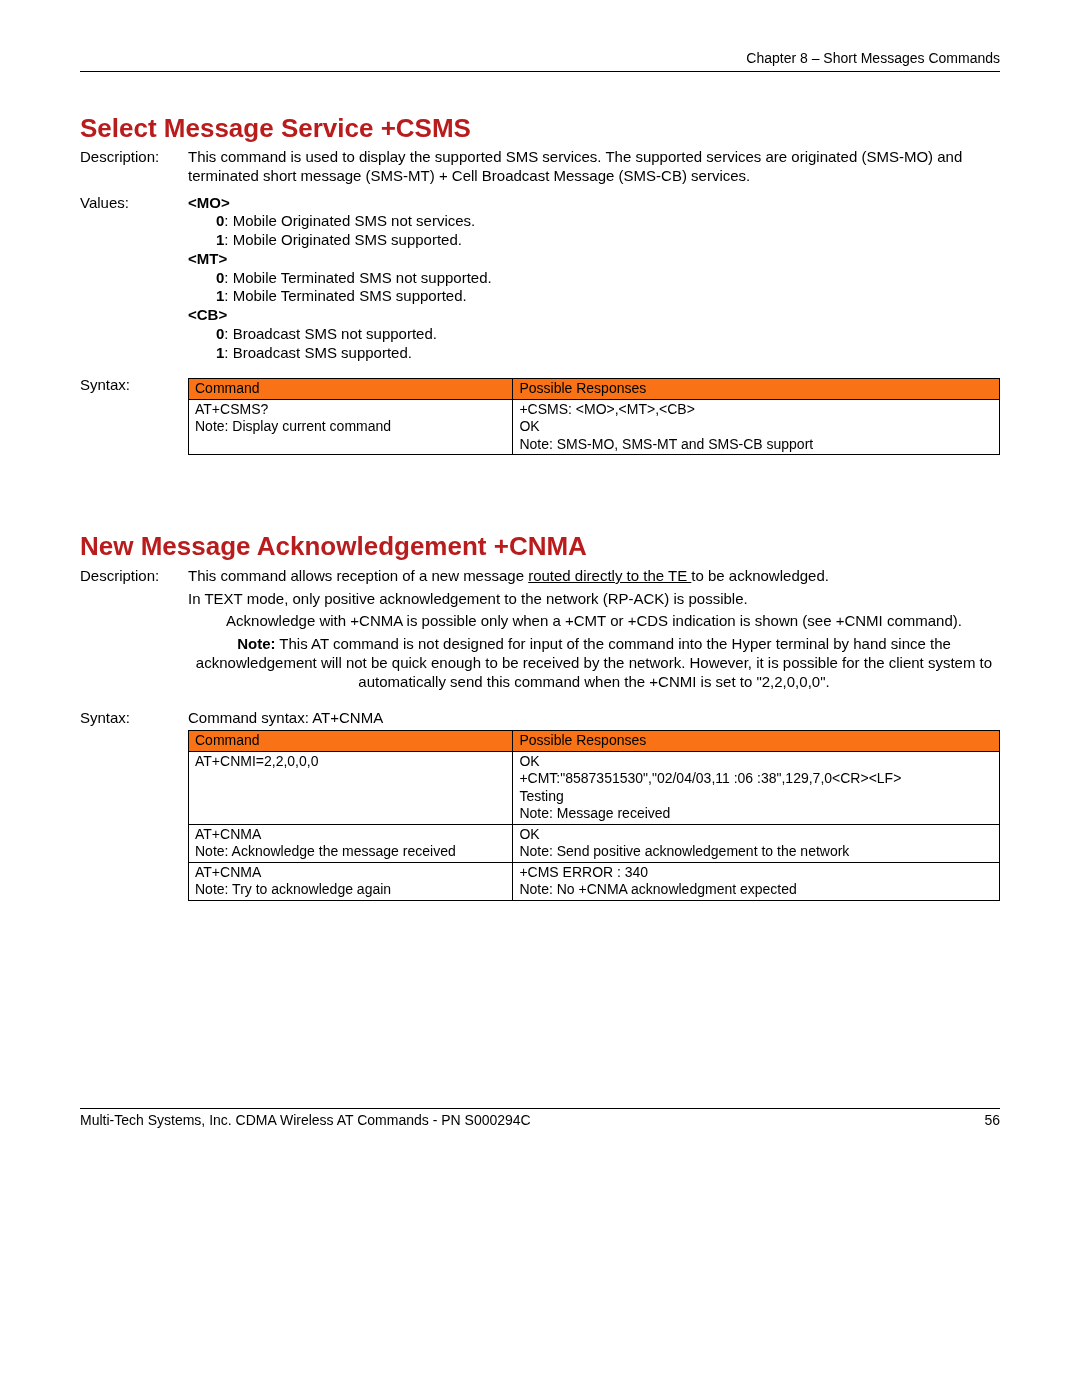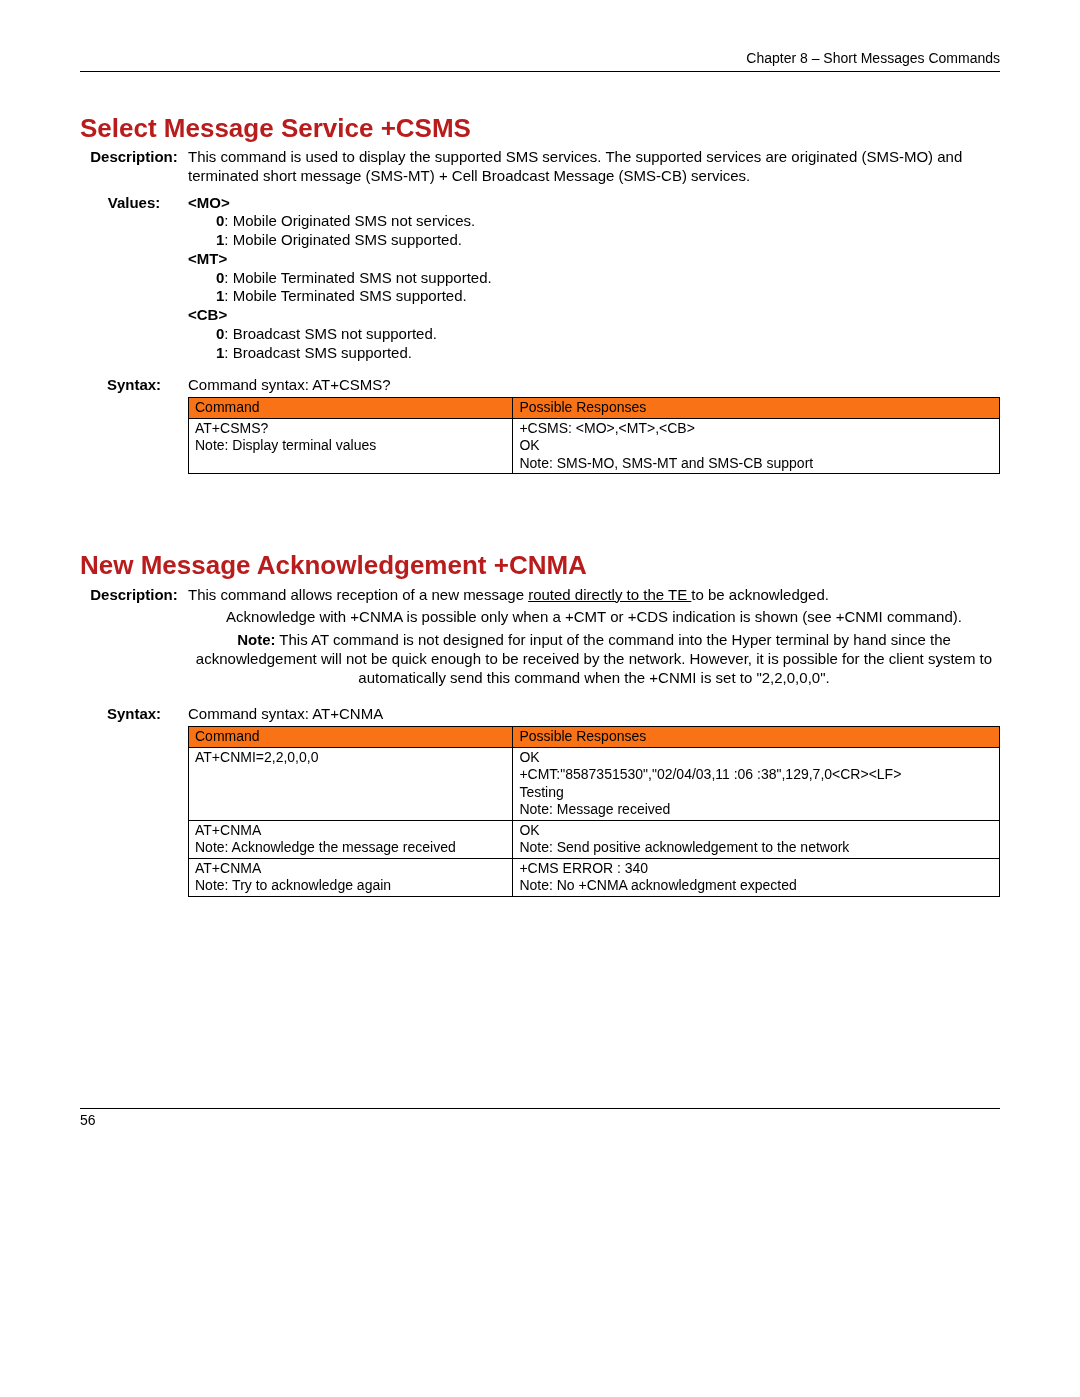--- a/index.html
+++ b/index.html
@@ -31,23 +31,22 @@
     font-weight: bold;
     margin: 20px 0 4px 0;
   }
   .row {
     display: flex;
     margin: 0;
   }
   .label-col {
     width: 108px;
     flex-shrink: 0;
-    font-weight: bold;
+    font-weight: normal;
     font-size: 15px;
-    text-align: center;
   }
   .content-col {
     flex: 1;
     font-size: 15px;
   }
   .content-col p { margin: 0 0 4px 0; }
   .b { font-weight: bold; }
   .values-block { margin-top: 8px; }
   .values-indent { padding-left: 28px; }
   .syntax-table {
@@ -107,51 +106,51 @@
       <div class="values-indent"><span class="b">1</span><span>: Mobile Terminated SMS supported.</span></div>
       <div class="b">&lt;CB&gt;</div>
       <div class="values-indent"><span class="b">0</span><span>: Broadcast SMS not supported.</span></div>
       <div class="values-indent"><span class="b">1</span><span>: Broadcast SMS supported.</span></div>
     </div>
   </div>
 
   <div class="row" style="margin-top:14px;">
     <div class="label-col">Syntax:</div>
     <div class="content-col">
-      <div>Command syntax: AT+CSMS?</div>
       <table class="syntax-table">
         <tbody>
             <tr>
           <th style="width:40%">Command</th>
           <th>Possible Responses</th>
         </tr>
         <tr>
           <td>
             <div>AT+CSMS?</div>
-            <div>Note: Display terminal values</div>
+            <div>Note: Display current command</div>
           </td>
           <td>
             <div>+CSMS: &lt;MO&gt;,&lt;MT&gt;,&lt;CB&gt;</div>
             <div>OK</div>
             <div>Note: SMS-MO, SMS-MT and SMS-CB support</div>
           </td>
         </tr>
       </tbody>
         </table>
     </div>
   </div>
 
   <div class="section-gap"></div>
 
   <h1 class="section-title">New Message Acknowledgement  +CNMA</h1>
 
   <div class="row">
     <div class="label-col">Description:</div>
     <div class="content-col">
       <p><span>This command allows reception of a new message </span><span class="underline">routed directly to the TE </span><span>to be acknowledged.</span></p>
+      <p>In TEXT mode, only positive acknowledgement to the network (RP-ACK) is possible.</p>
       <p class="para-space">Acknowledge with +CNMA is possible only when a +CMT or +CDS indication is shown (see +CNMI command).</p>
       <p class="para-space"><span class="b">Note:</span><span> This AT command is not designed for input of the command into the Hyper terminal by hand since the acknowledgement will not be quick enough to be received by the network. However, it is possible for the client system to automatically send this command when the +CNMI is set to "2,2,0,0,0".</span></p>
     </div>
   </div>
 
   <div class="row" style="margin-top:14px;">
     <div class="label-col">Syntax:</div>
     <div class="content-col">
       <div>Command syntax: AT+CNMA</div>
       <table class="syntax-table">
@@ -188,16 +187,17 @@
             <div>+CMS ERROR : 340</div>
             <div>Note: No +CNMA acknowledgment expected</div>
           </td>
         </tr>
       </tbody>
         </table>
     </div>
   </div>
 
   <div class="footer">
+    <span>Multi-Tech Systems, Inc. CDMA Wireless AT Commands - PN S000294C</span>
     <span class="pnum">56</span>
   </div>
 
 </div>
 
 </body></html>

